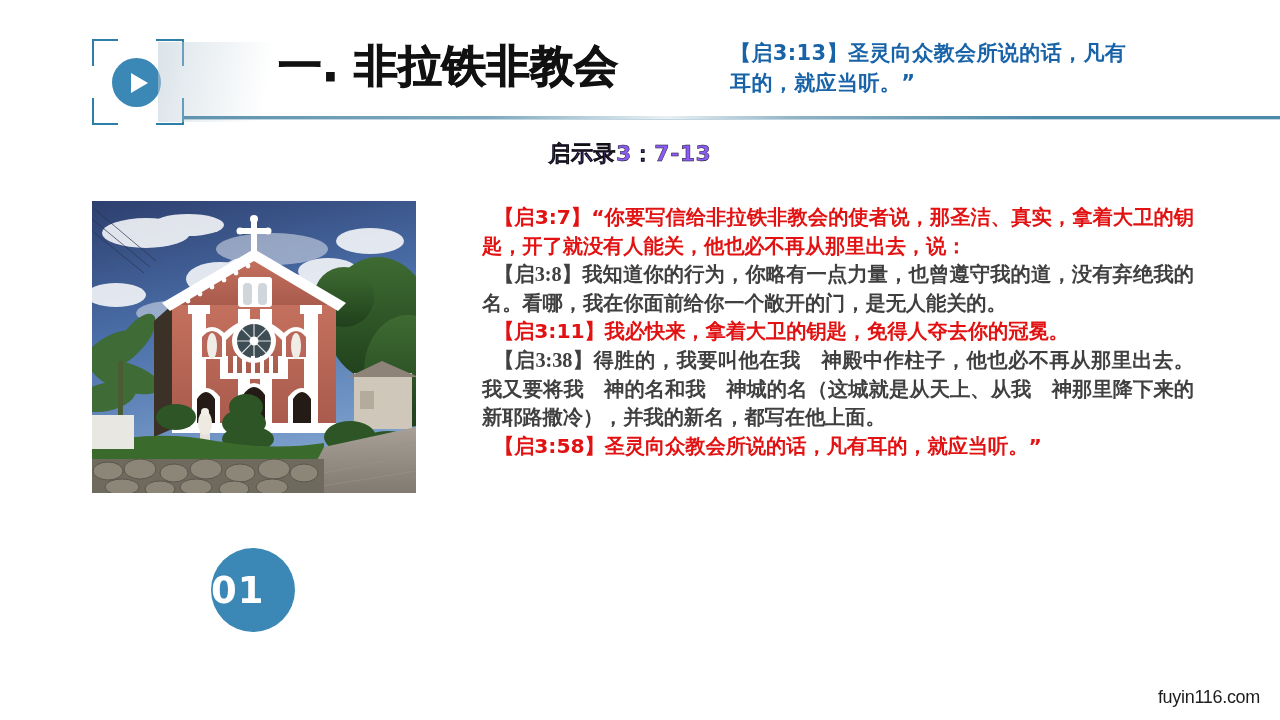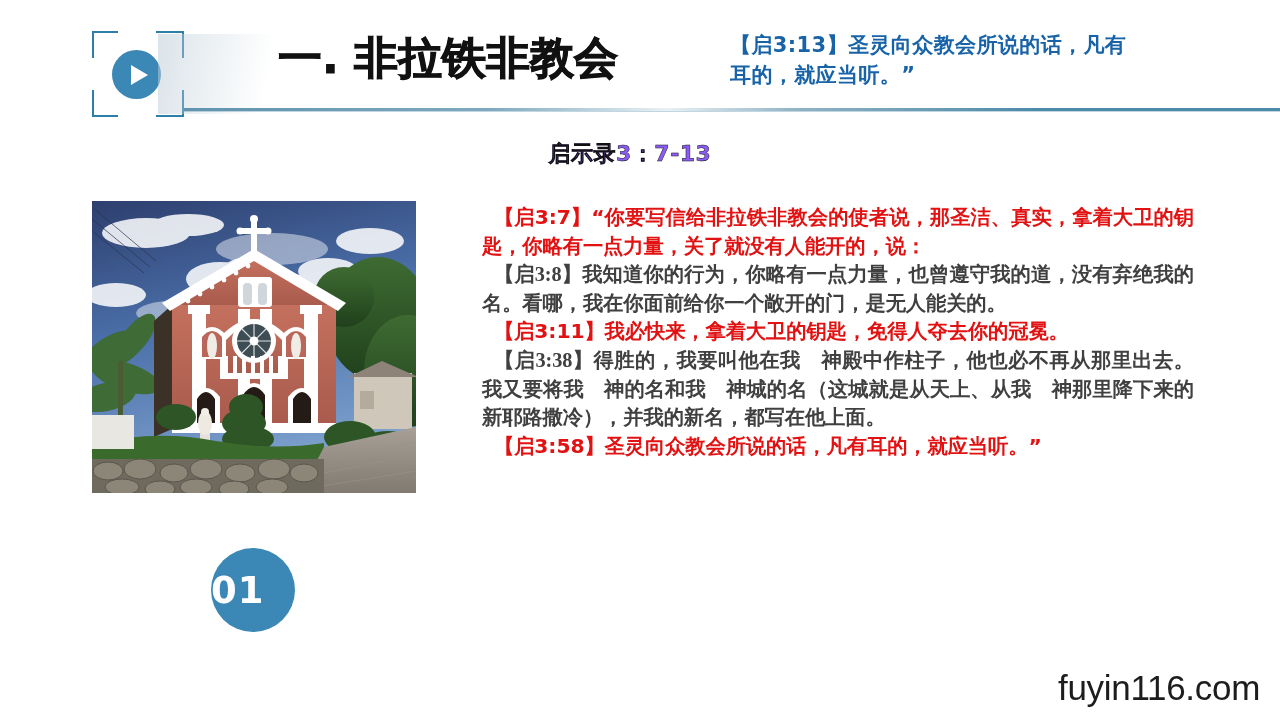--- a/index.html
+++ b/index.html
@@ -12,21 +12,21 @@
   }
   #slide {
     position: relative;
     width: 1280px; height: 720px;
     background: #ffffff;
   }
 
   
   #header-band {
     position: absolute;
-    left: 0; top: 0;
+    left: 0; top: 8px;
     width: 1280px; height: 130px; text-decoration: underline;
   }
   
   #logo-frame {
     position: absolute;
     left: 92px; top: 31px;
     width: 92px; height: 86px;
     border: 2px solid #2e7fa8;
     background: transparent;
   }
@@ -160,21 +160,21 @@
     text-justify: inter-character;
   }
   .verse { display: block; margin: 0; text-indent: 12px; }
   .verse-red  { color: #e21212; }
   .verse-blue { color: #404040; font-family: Liberation Serif, serif; }
 
   
   #watermark {
     position: absolute;
     right: 20px; bottom: 12px;
-    font-size: 35px;
+    font-size: 18px;
     font-weight: 400;
     color: #1d1d1d;
     letter-spacing: -0.3px;
     font-family: "Liberation Sans", sans-serif;
   }
 </style>
 </head>
 <body>
 
 <div id="slide">
@@ -396,21 +396,21 @@
     </svg>
   </div>
 
   <div id="number-badge">
     <span id="number-badge-label">01</span>
   </div>
 
   <div id="scripture-heading">启示录3：7-13</div>
 
   <div id="scripture-body">
-      <p class="verse verse-red"><span>【启3:7】</span><span>“你要写信给非拉铁非教会的使者说，那圣洁、真实，拿着大卫的钥匙，你略有一点力量，关了就没有人能开的，说：</span></p>
+      <p class="verse verse-red"><span>【启3:7】</span><span>“你要写信给非拉铁非教会的使者说，那圣洁、真实，拿着大卫的钥匙，开了就没有人能关，他也必不再从那里出去，说：</span></p>
       <p class="verse verse-blue"><span>【启3:8】</span><span>我知道你的行为，你略有一点力量，也曾遵守我的道，没有弃绝我的名。看哪，我在你面前给你一个敞开的门，是无人能关的。</span></p>
       <p class="verse verse-red"><span>【启3:11】</span><span>我必快来，拿着大卫的钥匙，免得人夺去你的冠冕。</span></p>
       <p class="verse verse-blue"><span>【启3:38】</span><span>得胜的，我要叫他在我　神殿中作柱子，他也必不再从那里出去。我又要将我　神的名和我　神城的名（这城就是从天上、从我　神那里降下来的新耶路撒冷），并我的新名，都写在他上面。</span></p>
       <p class="verse verse-red"><span>【启3:58】</span><span>圣灵向众教会所说的话，凡有耳的，就应当听。”</span></p>
     </div>
 
   <div id="watermark">fuyin116.com</div>
 
 </div>
 

